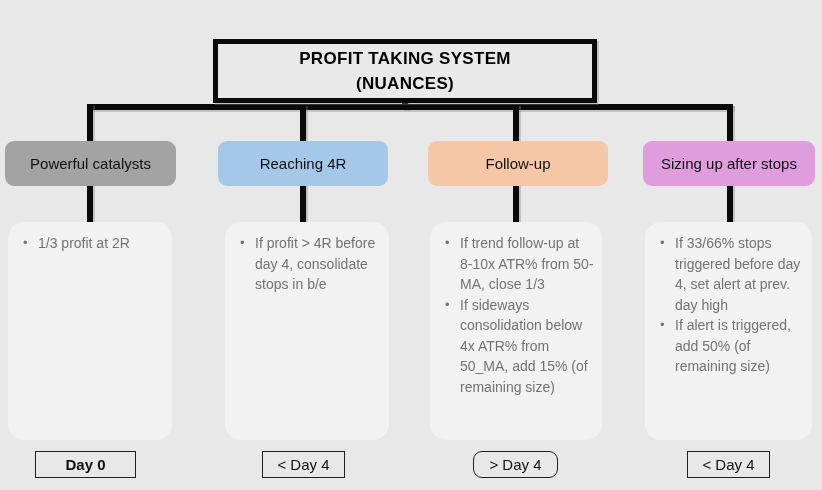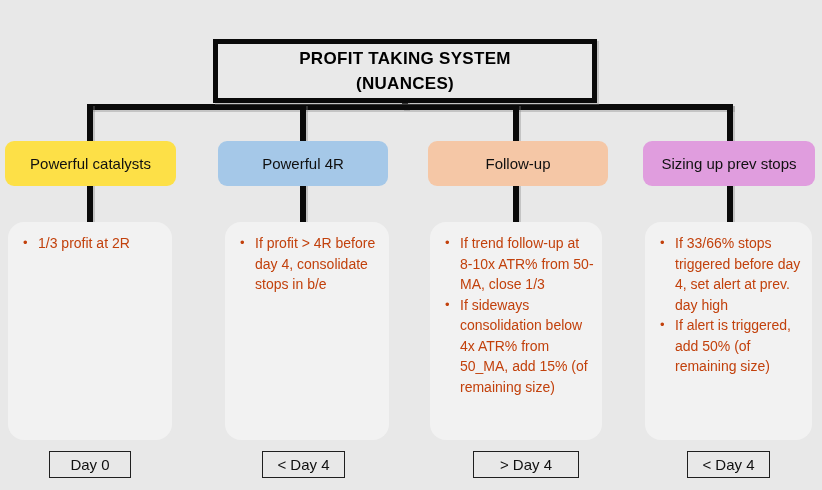--- a/index.html
+++ b/index.html
@@ -19,21 +19,21 @@
     position:absolute; top:141px; height:45px; border-radius:9px;
     display:flex; align-items:center; justify-content:center;
     font-size:15px; color:#101010;
   }
   .card {
     position:absolute; top:222px; height:218px; background:#f2f2f2;
     border-radius:16px; box-sizing:border-box; padding:11px 6px 8px 4px;
   }
   .bullets { margin:0; padding:0 0 0 26px; list-style:none; }
   .bullets li {
-    position:relative; font-size:14px; line-height:20.5px; color:#c2410c;
+    position:relative; font-size:14px; line-height:20.5px; color:#737373;
     padding-right:2px;
   }
   .bullets li::before { content:"\2022"; position:absolute; left:-15px; font-size:13px; }
   .day {
     position:absolute; top:451px; height:27px; box-sizing:border-box;
     border:1.5px solid #1f1f1f; background:#e8e8e8;
     display:flex; align-items:center; justify-content:center;
     font-size:15px; color:#101010;
   }
 </style>
@@ -53,59 +53,59 @@
   <div class="conn" style="left:87px;  top:183px; width:6px; height:42px;"></div>
   <div class="conn" style="left:300px; top:183px; width:6px; height:42px;"></div>
   <div class="conn" style="left:513px; top:183px; width:6px; height:42px;"></div>
   <div class="conn" style="left:727px; top:183px; width:6px; height:42px;"></div>
 
   <div class="title-box">
     <div>PROFIT TAKING SYSTEM</div>
     <div>(NUANCES)</div>
   </div>
 
-  <div class="pill" style="left: 5px; width: 171px; background-color: #fde047;">
+  <div class="pill" style="left: 5px; width: 171px; background-color: #a3a3a3;">
     <span>Powerful catalysts</span>
   </div>
   <div class="card" style="left:8px; width:164px;">
     <ul class="bullets">
       <li>1/3 profit at 2R</li>
     </ul>
   </div>
-  <div class="day" style="left:49px; width:82px;">
+  <div class="day" style="left:35px; width:101px;font-weight:bold;">
     <span>Day 0</span>
   </div>
 
   <div class="pill" style="left: 218px; width: 170px; background-color: rgb(165, 200, 232);">
-    <span>Powerful 4R</span>
+    <span>Reaching 4R</span>
   </div>
   <div class="card" style="left:225px; width:164px;">
     <ul class="bullets">
       <li>If profit &gt; 4R before day 4, consolidate stops in b/e</li>
     </ul>
   </div>
   <div class="day" style="left:262px; width:83px;">
     <span>&lt; Day 4</span>
   </div>
 
   <div class="pill" style="left: 428px; width: 180px; background-color: rgb(245, 199, 166);">
     <span>Follow-up</span>
   </div>
   <div class="card" style="left:430px; width:172px;">
     <ul class="bullets">
       <li>If trend follow-up at 8-10x ATR% from 50-MA, close 1/3</li>
       <li>If sideways consolidation below 4x ATR% from 50_MA, add 15% (of remaining size)</li>
     </ul>
   </div>
-  <div class="day" style="left:473px; width:106px;">
+  <div class="day" style="left:473px; width:85px;border-radius:9px;">
     <span>&gt; Day 4</span>
   </div>
 
   <div class="pill" style="left: 643px; width: 172px; background-color: rgb(224, 157, 222);">
-    <span>Sizing up prev stops</span>
+    <span>Sizing up after stops</span>
   </div>
   <div class="card" style="left:645px; width:167px;">
     <ul class="bullets">
       <li>If 33/66% stops triggered before day 4, set alert at prev. day high</li>
       <li>If alert is triggered, add 50% (of remaining size)</li>
     </ul>
   </div>
   <div class="day" style="left:687px; width:83px;">
     <span>&lt; Day 4</span>
   </div>

